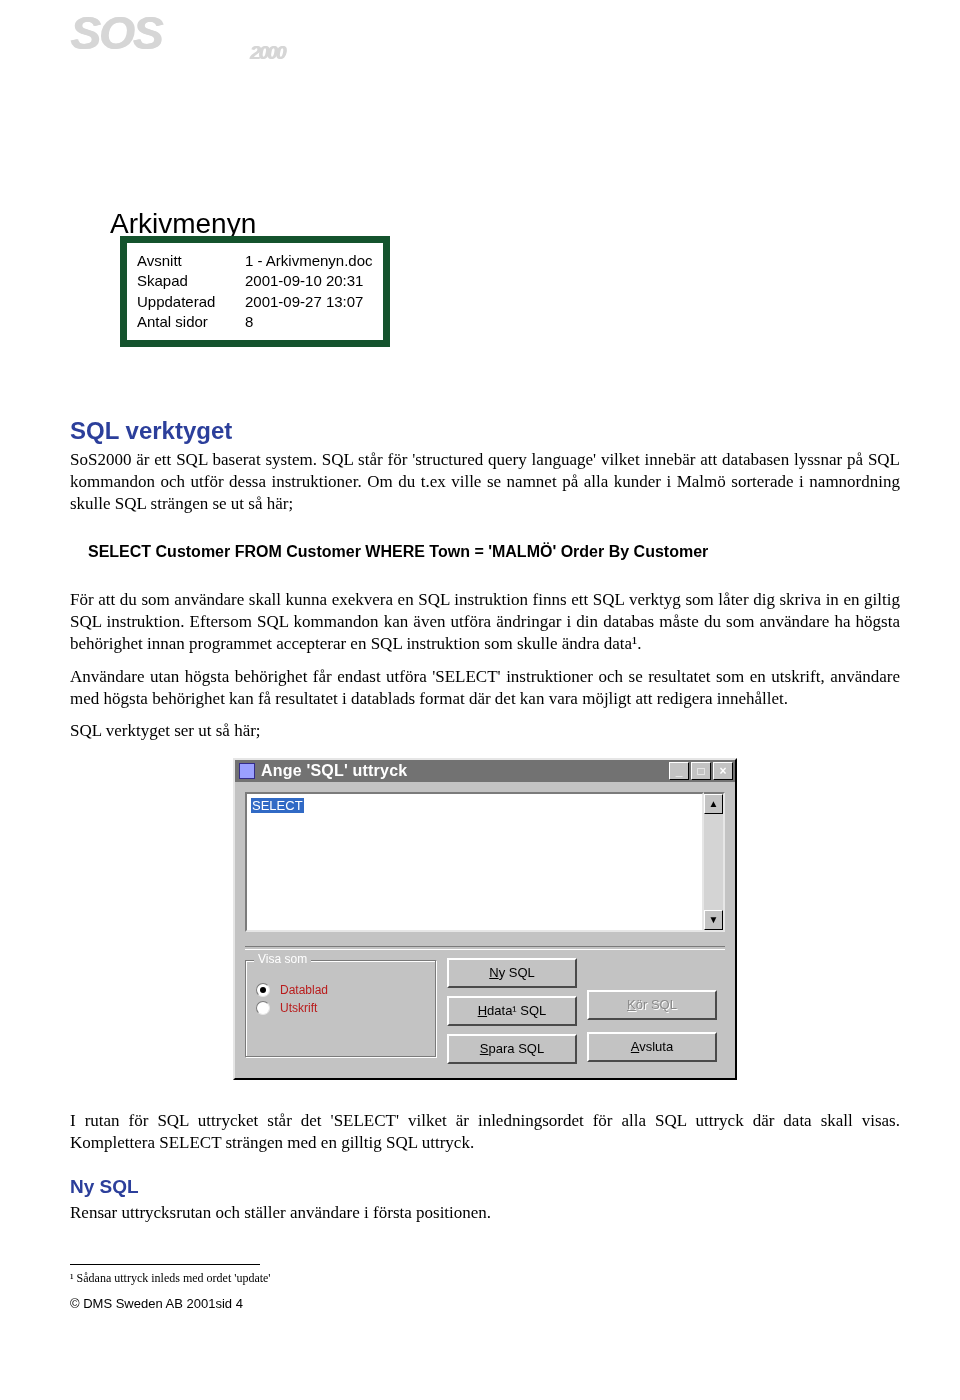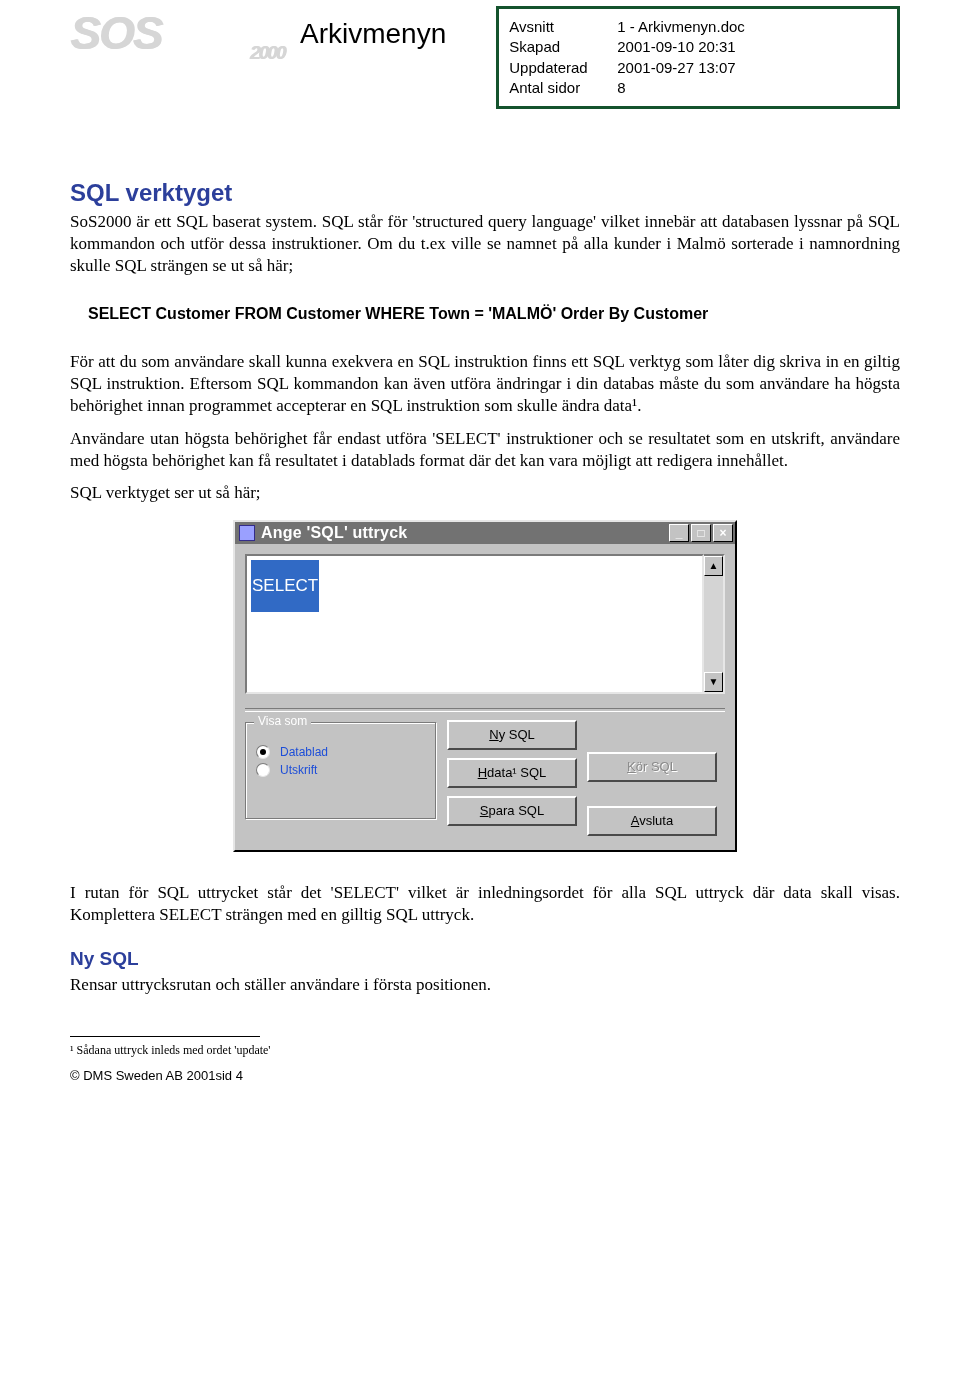--- a/index.html
+++ b/index.html
@@ -14,20 +14,21 @@
   .page {
     width: 960px;
     padding: 10px 60px 20px 70px;
     box-sizing: border-box;
     position: relative;
   }
   .header-row {
     display: flex;
     align-items: flex-start;
     margin-bottom: 70px;
+    flex-direction: column;
   }
   .logo-wrap {
     width: 190px;
     flex: 0 0 190px;
   }
   .logo {
     font-family: Arial, sans-serif;
     font-size: 46px;
     font-weight: 900;
     font-style: italic;
@@ -49,21 +50,21 @@
     margin-left: 40px;
     font-family: Arial, Helvetica, sans-serif;
     font-size: 28px;
     font-weight: 400;
     padding-top: 8px;
   }
   .metabox {
     flex: 1 1 auto;
     margin-left: 50px;
     margin-top: -4px;
-    border: 3px solid #14532d;
+    border: 7px solid #14532d;
     padding: 8px 10px 8px 10px;
     font-family: Arial, Helvetica, sans-serif;
     font-size: 15px;
     line-height: 1.35;
   }
   .metabox .row { display: flex; }
   .metabox .lab { width: 108px; }
   .metabox .val { }
   h2.blue, h3.blue {
     font-family: Arial, Helvetica, sans-serif;
@@ -138,22 +139,22 @@
     border-left: 2px solid #7b7b7b;
     border-right: 2px solid #e6e6e6;
     border-bottom: 2px solid #e6e6e6;
     padding: 4px;
     position: relative;
   }
   .sel-text {
     display: inline-block;
     background: #316ac5;
     color: #fff;
-    font-size: 17px;
-    padding: 16px 1px;
+    font-size: 13px;
+    padding: 0 1px;
     text-align: right;
   }
   .vscroll {
     width: 19px;
     background: #dadada;
     border-top: 2px solid #7b7b7b;
     border-right: 2px solid #e6e6e6;
     border-bottom: 2px solid #e6e6e6;
     display: flex; flex-direction: column;
   }
@@ -193,21 +194,21 @@
     top: -9px;
     left: 8px;
     background: #c3c3c3;
     padding: 0 4px;
     color: #fff;
     font-size: 12px;
   }
   .radio-row {
     display: flex; align-items: center; gap: 10px;
     margin: 4px 0;
-    color: #1d4ed8;
+    color: #b91c1c;
     font-size: 12px;
   }
   .radio {
     width: 12px; height: 12px; border-radius: 50%;
     background: #fff;
     border-top: 1px solid #7b7b7b;
     border-left: 1px solid #7b7b7b;
     border-right: 1px solid #e6e6e6;
     border-bottom: 1px solid #e6e6e6;
     position: relative;
@@ -218,21 +219,21 @@
     left: 3px; top: 3px;
     width: 6px; height: 6px; border-radius: 50%;
     background: #000;
   }
   .btncol {
     display: flex; flex-direction: column; gap: 8px;
     width: 130px;
     margin-top: -2px;
   }
   .btncol2 {
-    display: flex; flex-direction: column; gap: 24px;
+    display: flex; flex-direction: column; gap: 12px;
     width: 130px;
     margin-top: 30px;
   }
   .winbtn {
     height: 26px;
     background: #c3c3c3;
     border-top: 2px solid #fff;
     border-left: 2px solid #fff;
     border-right: 2px solid #4a4a4a;
     border-bottom: 2px solid #4a4a4a;

